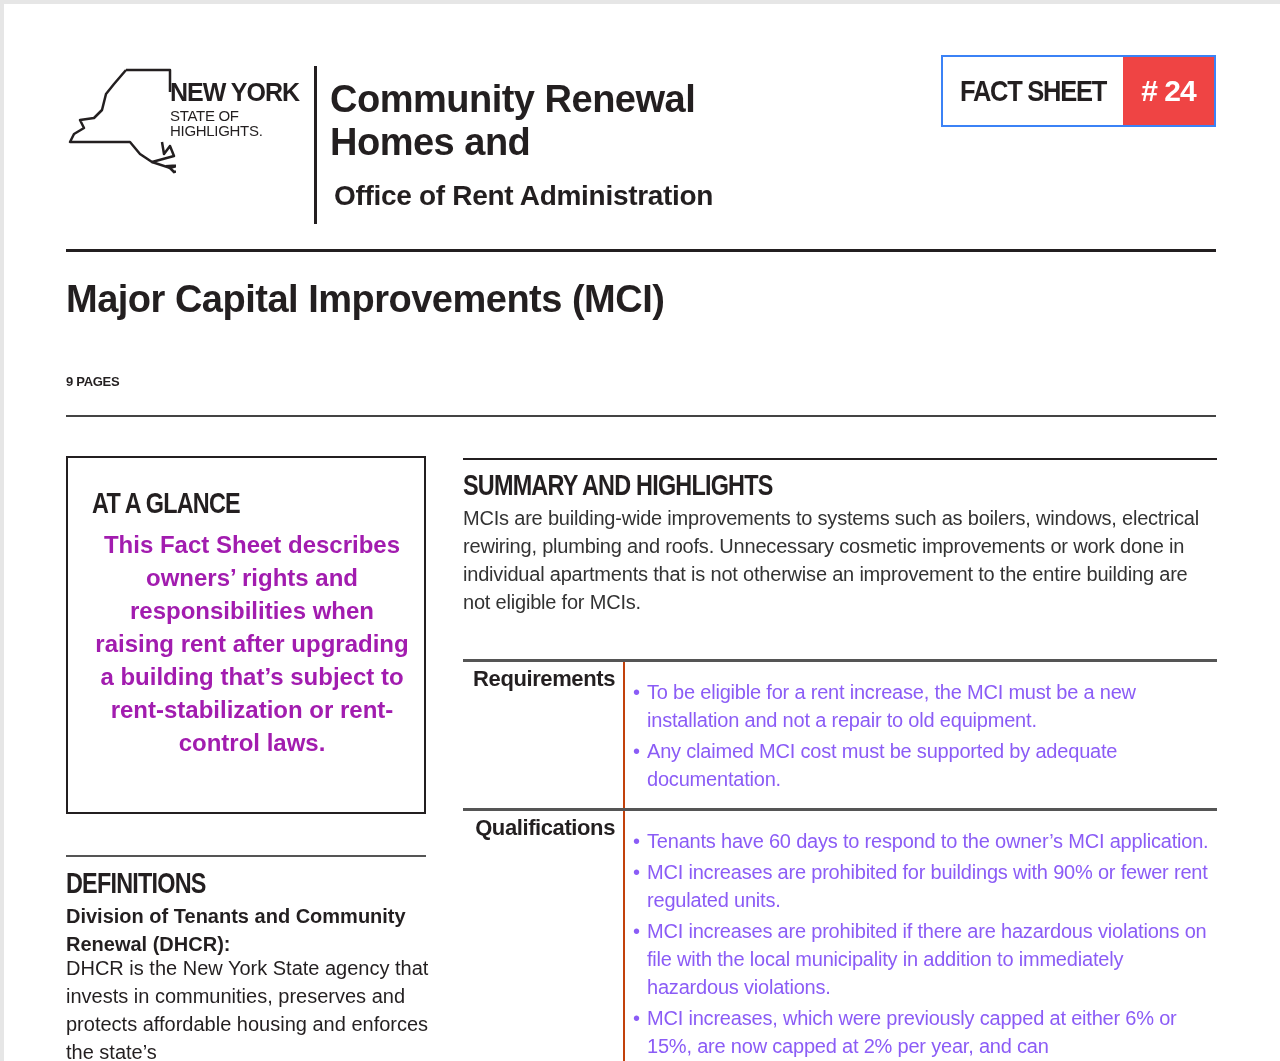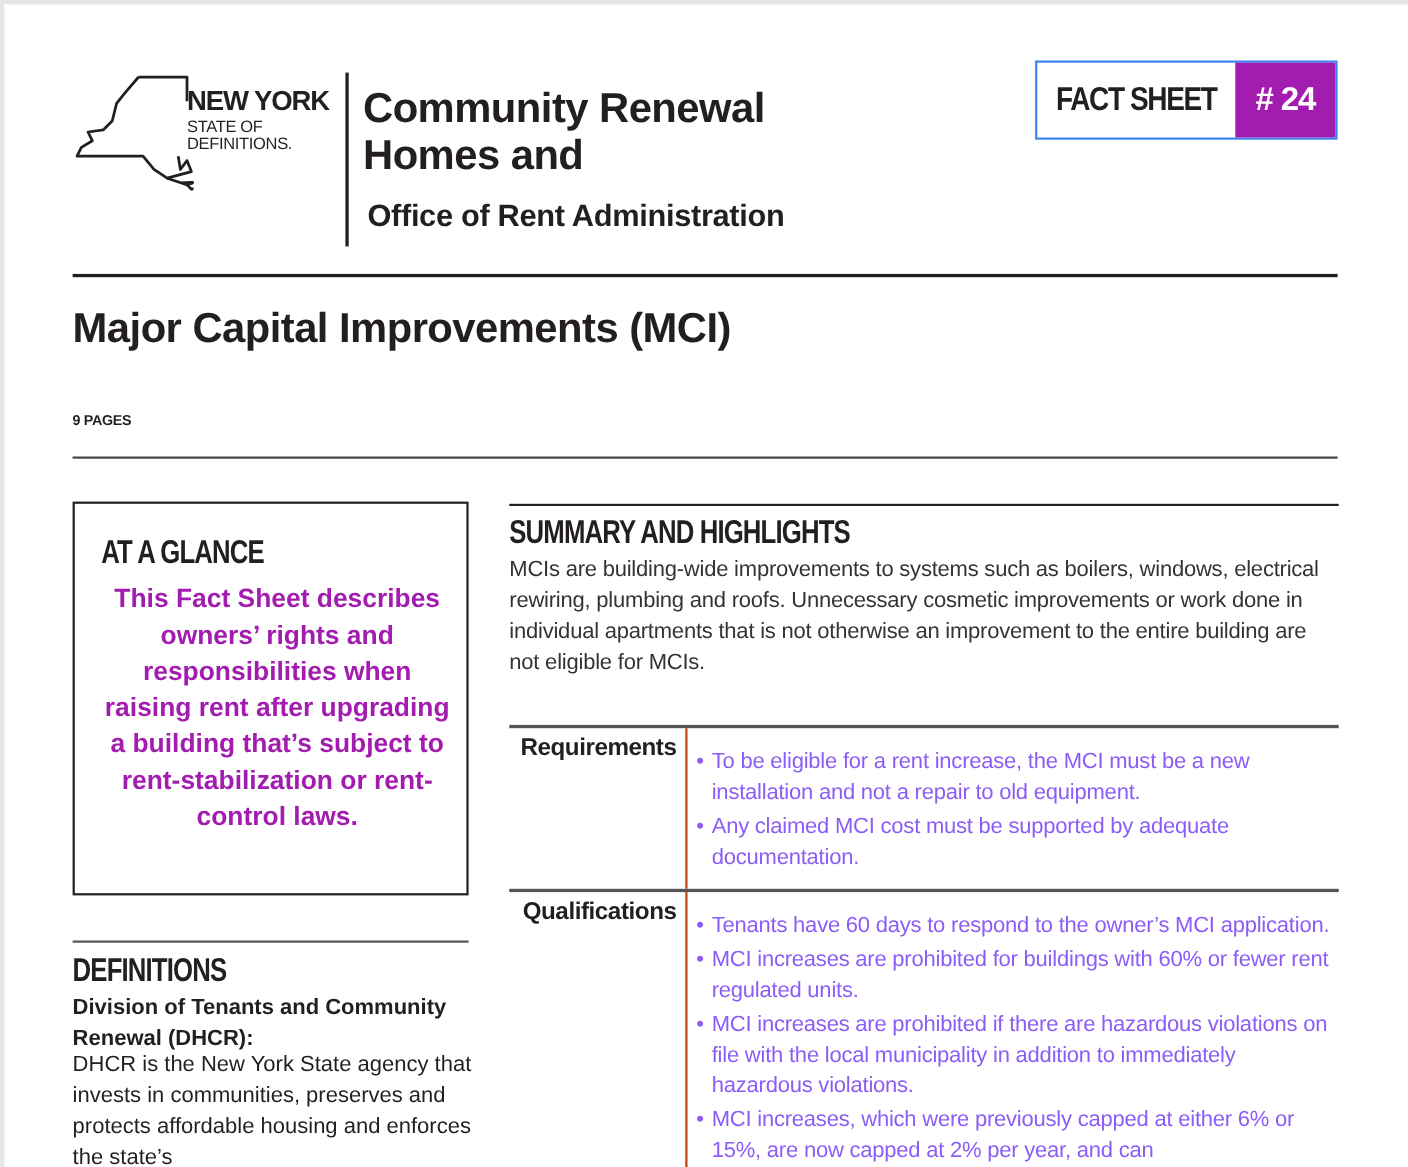--- a/index.html
+++ b/index.html
@@ -20,21 +20,21 @@
   .ny-sub { position:absolute; left:104px; top:42px; font-size:15px; line-height:15px; letter-spacing:-0.3px; }
   .hdr-divider { position:absolute; left:310px; top:62px; width:3px; height:158px; background:#231f20; }
   .agency { position:absolute; left:326px; top:74px; font-weight:bold; font-size:38px; line-height:43px; letter-spacing:-0.5px; }
   .office { position:absolute; left:330px; top:176px; font-weight:bold; font-size:28px; letter-spacing:-0.3px; }
   .factsheet {
     position:absolute; left:937px; top:51px; width:275px; height:72px;
     border:2px solid #3b82f6; display:flex; box-sizing:border-box;
   }
   .fs-label { flex:0 0 180px; display:flex; align-items:center; justify-content:center;
     font-weight:bold; font-size:30px; letter-spacing:-1.5px; transform:scaleX(0.85); }
-  .fs-num { flex:1; background:#a21caf; color:#ffffff; display:flex; align-items:center; justify-content:center;
+  .fs-num { flex:1; background:#ef4444; color:#ffffff; display:flex; align-items:center; justify-content:center;
     font-weight:bold; font-size:30px; letter-spacing:-1px; }
   .rule-thick { position:absolute; left:62px; top:245px; width:1150px; height:3px; background:#231f20; }
   .title { position:absolute; left:62px; top:274px; font-weight:bold; font-size:38px; letter-spacing:-0.5px; }
   .pages { position:absolute; left:62px; top:370px; font-weight:bold; font-size:13px; letter-spacing:-0.3px; }
   .rule-thin { position:absolute; left:62px; top:411px; width:1150px; height:2px; background:#444; }
 
   
   .glance { position:absolute; left:62px; top:452px; width:360px; height:358px; border:2px solid #231f20; box-sizing:border-box;text-align:center; }
   .condensed { font-weight:bold; transform-origin:left top; letter-spacing:-1px; }
   .glance-h { position:absolute; left:24px; top:28px; font-size:30px; transform:scaleX(0.78); }
@@ -69,21 +69,21 @@
 
   <div class="ny-logo">
     <svg width="110" height="112" viewBox="0 0 110 112">
       <path d="M60 4 L104 4 L104 26 M60 4 L48 18 L40 28 L36 44 L28 52 L14 54 L18 62 L8 68 L4 76 L64 76 L74 88 L86 96 L108 90 L104 80 L98 88 L96 76" fill="none" stroke="#231f20" stroke-width="2.5" stroke-linejoin="round"></path>
       <path d="M86 96 L104 102 L136 92" fill="none" stroke="#231f20" stroke-width="2.5"></path>
       <path d="M102 100 L108 106 L140 98 Z" fill="none" stroke="#231f20" stroke-width="2.5"></path>
     </svg>
     <div class="ny-word">NEW YORK</div>
     <div class="ny-sub">
       <div>STATE OF</div>
-      <div>DEFINITIONS.</div>
+      <div>HIGHLIGHTS.</div>
     </div>
   </div>
 
   <div class="hdr-divider"></div>
 
   <div class="agency">
     <div>Community Renewal</div>
     <div>Homes and</div>
   </div>
   <div class="office">Office of Rent Administration</div>
@@ -122,21 +122,21 @@
           <li>Any claimed MCI cost must be supported by adequate documentation.</li>
         </ul>
       </div>
     </div>
     <div class="tbl-rule"></div>
     <div class="tbl-row">
       <div class="tbl-label">Qualifications</div>
       <div class="tbl-cell">
         <ul>
           <li>Tenants have 60 days to respond to the owner’s MCI application.</li>
-          <li>MCI increases are prohibited for buildings with 60% or fewer rent regulated units.</li>
+          <li>MCI increases are prohibited for buildings with 90% or fewer rent regulated units.</li>
           <li>MCI increases are prohibited if there are hazardous violations on file with the local municipality in addition to immediately hazardous violations.</li>
           <li>MCI increases, which were previously capped at either 6% or 15%, are now capped at 2% per year, and can</li>
         </ul>
       </div>
     </div>
   </div>
 
 </div>
 
 </body></html>

